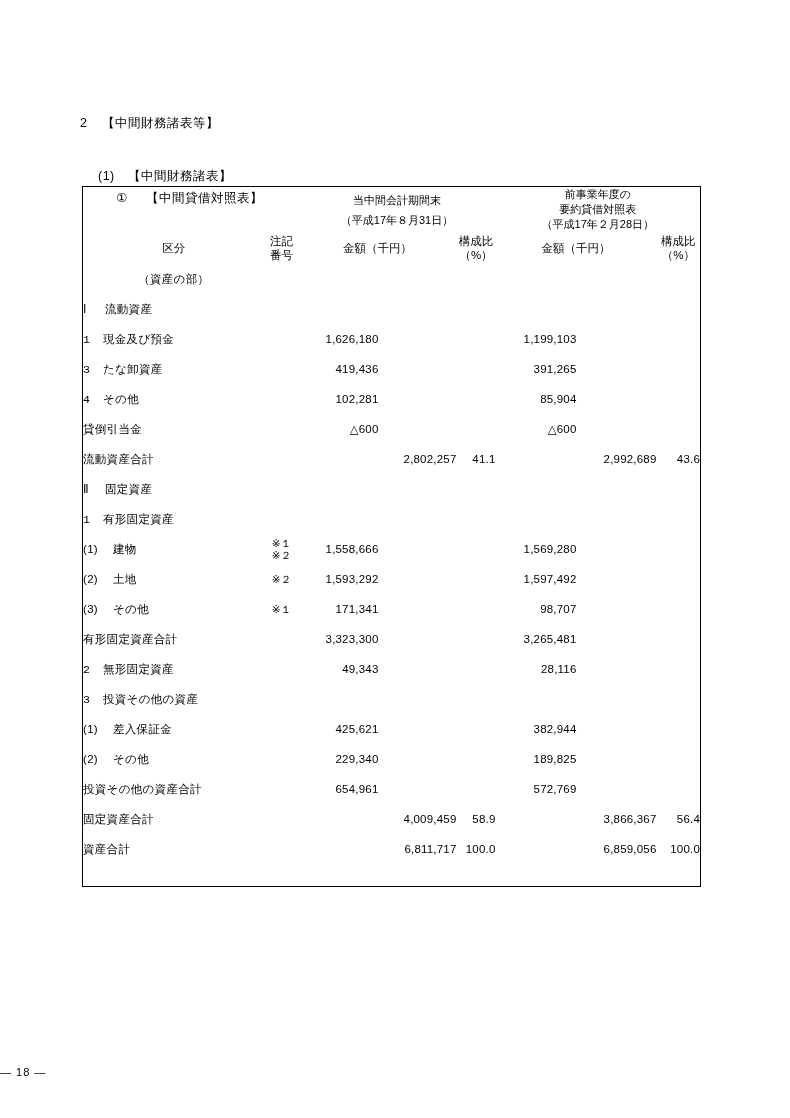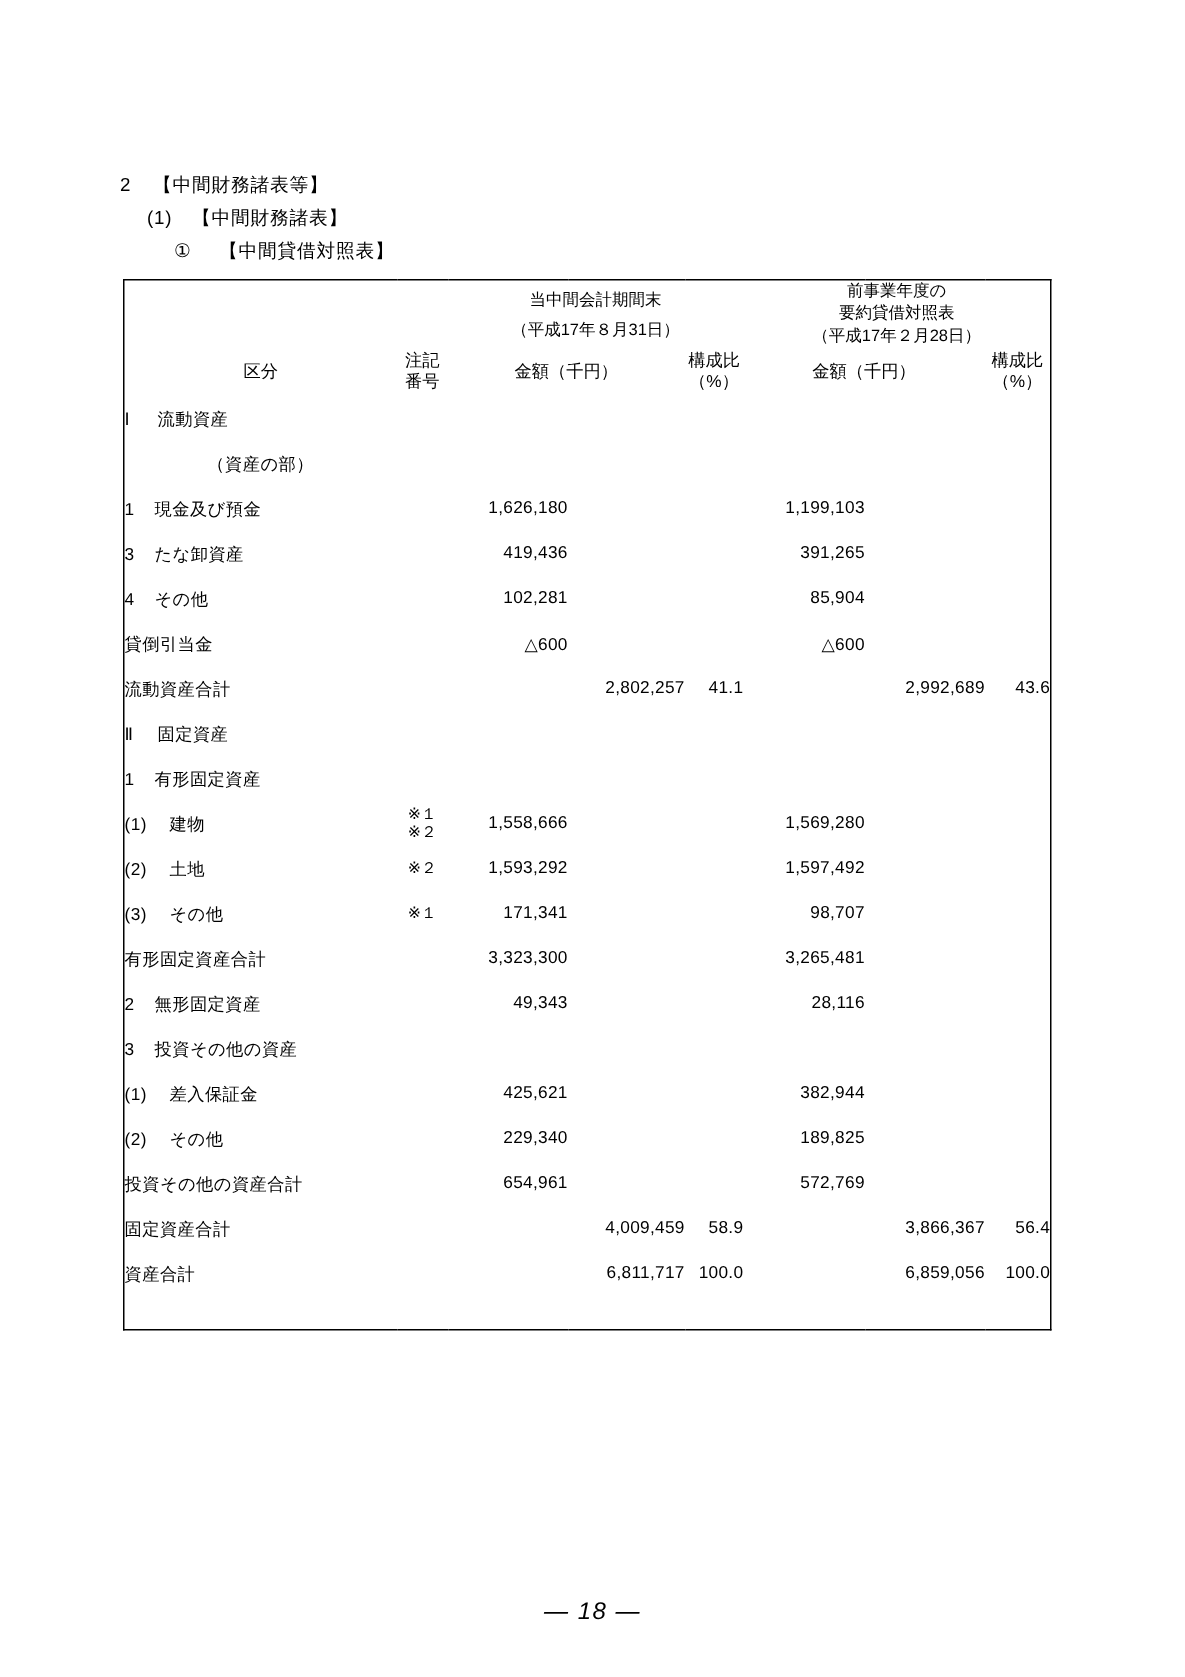--- a/index.html
+++ b/index.html
@@ -31,21 +31,21 @@
     top: 112px;
     width: 620px;
   }
   .hd-line {
     font-size: 12.5px;
     line-height: 22px;
     white-space: nowrap;
     letter-spacing: 0.5px;
   }
   .hd-l1 { padding-left: 0px; }
-  .hd-l2 { padding-left: 18px; }
+  .hd-l2 { padding-left: 18px; margin-top: 31px; }
   .hd-l3 { padding-left: 36px; }
   .hd-num { display: inline-block; min-width: 22px; }
   .hd-num-paren { display: inline-block; min-width: 30px; }
   .hd-num-circ { display: inline-block; min-width: 30px; }
 
   
   .bs-table {
     position: absolute;
     left: 82px;
     top: 186px;
@@ -105,40 +105,38 @@
   .note {
     font-size: 10.5px;
     text-align: center;
     line-height: 12px;
     white-space: nowrap;
   }
 
   
   .ind-center { text-align: center; padding-left: 0; }
   .ind-0 { padding-left: 10px; }
-  .ind-1 { padding-left: 28px; }
+  .ind-1 { padding-left: 28px; font-family: Liberation Mono, monospace; }
   .ind-2 { padding-left: 46px; }
   .ind-3 { padding-left: 58px; }
   .roman { display: inline-block; min-width: 22px; }
   .idx   { display: inline-block; min-width: 20px; }
   .pidx  { display: inline-block; min-width: 30px; }
 
   
   .rule-top { border-top: 1px solid #000; }
 
   
   .footer {
     position: absolute;
     left: 0;
     top: 1066px;
     width: 790px;
-    text-align: center;
-    font-size: 16px;
+    font-size: 11px;
     letter-spacing: 1px;
-    font-style: italic;
   }
 </style>
 </head>
 <body>
 
 <div class="page">
 
   <div class="headings">
     <div class="hd-line hd-l1">
       <span class="hd-num">2</span><span>【中間財務諸表等】</span>
@@ -189,31 +187,31 @@
         </td>
         <td class="hdr-sub h-b v-l" colspan="2">金額（千円）</td>
         <td class="hdr-sub two-line h-b v-l">
           <div>構成比</div>
           <div>（%）</div>
         </td>
       </tr>
     </thead>
     <tbody id="table-body">
         <tr class="row-h">
+          <td class="lbl ind-center"><span>（資産の部）</span></td>
+          <td class="note v-l"></td>
+          <td class="num v-l"></td>
+          <td class="num v-l"></td>
+          <td class="num v-l"></td>
+          <td class="num v-l"></td>
+          <td class="num v-l"></td>
+          <td class="num v-l"></td>
+        </tr>
+        <tr class="row-h">
           <td class="lbl ind-0"><span class="roman">Ⅰ</span><span>流動資産</span></td>
-          <td class="note v-l"></td>
-          <td class="num v-l"></td>
-          <td class="num v-l"></td>
-          <td class="num v-l"></td>
-          <td class="num v-l"></td>
-          <td class="num v-l"></td>
-          <td class="num v-l"></td>
-        </tr>
-        <tr class="row-h">
-          <td class="lbl ind-center"><span>（資産の部）</span></td>
           <td class="note v-l"></td>
           <td class="num v-l"></td>
           <td class="num v-l"></td>
           <td class="num v-l"></td>
           <td class="num v-l"></td>
           <td class="num v-l"></td>
           <td class="num v-l"></td>
         </tr>
         <tr class="row-h">
           <td class="lbl ind-1"><span class="idx">1</span><span>現金及び預金</span></td>

